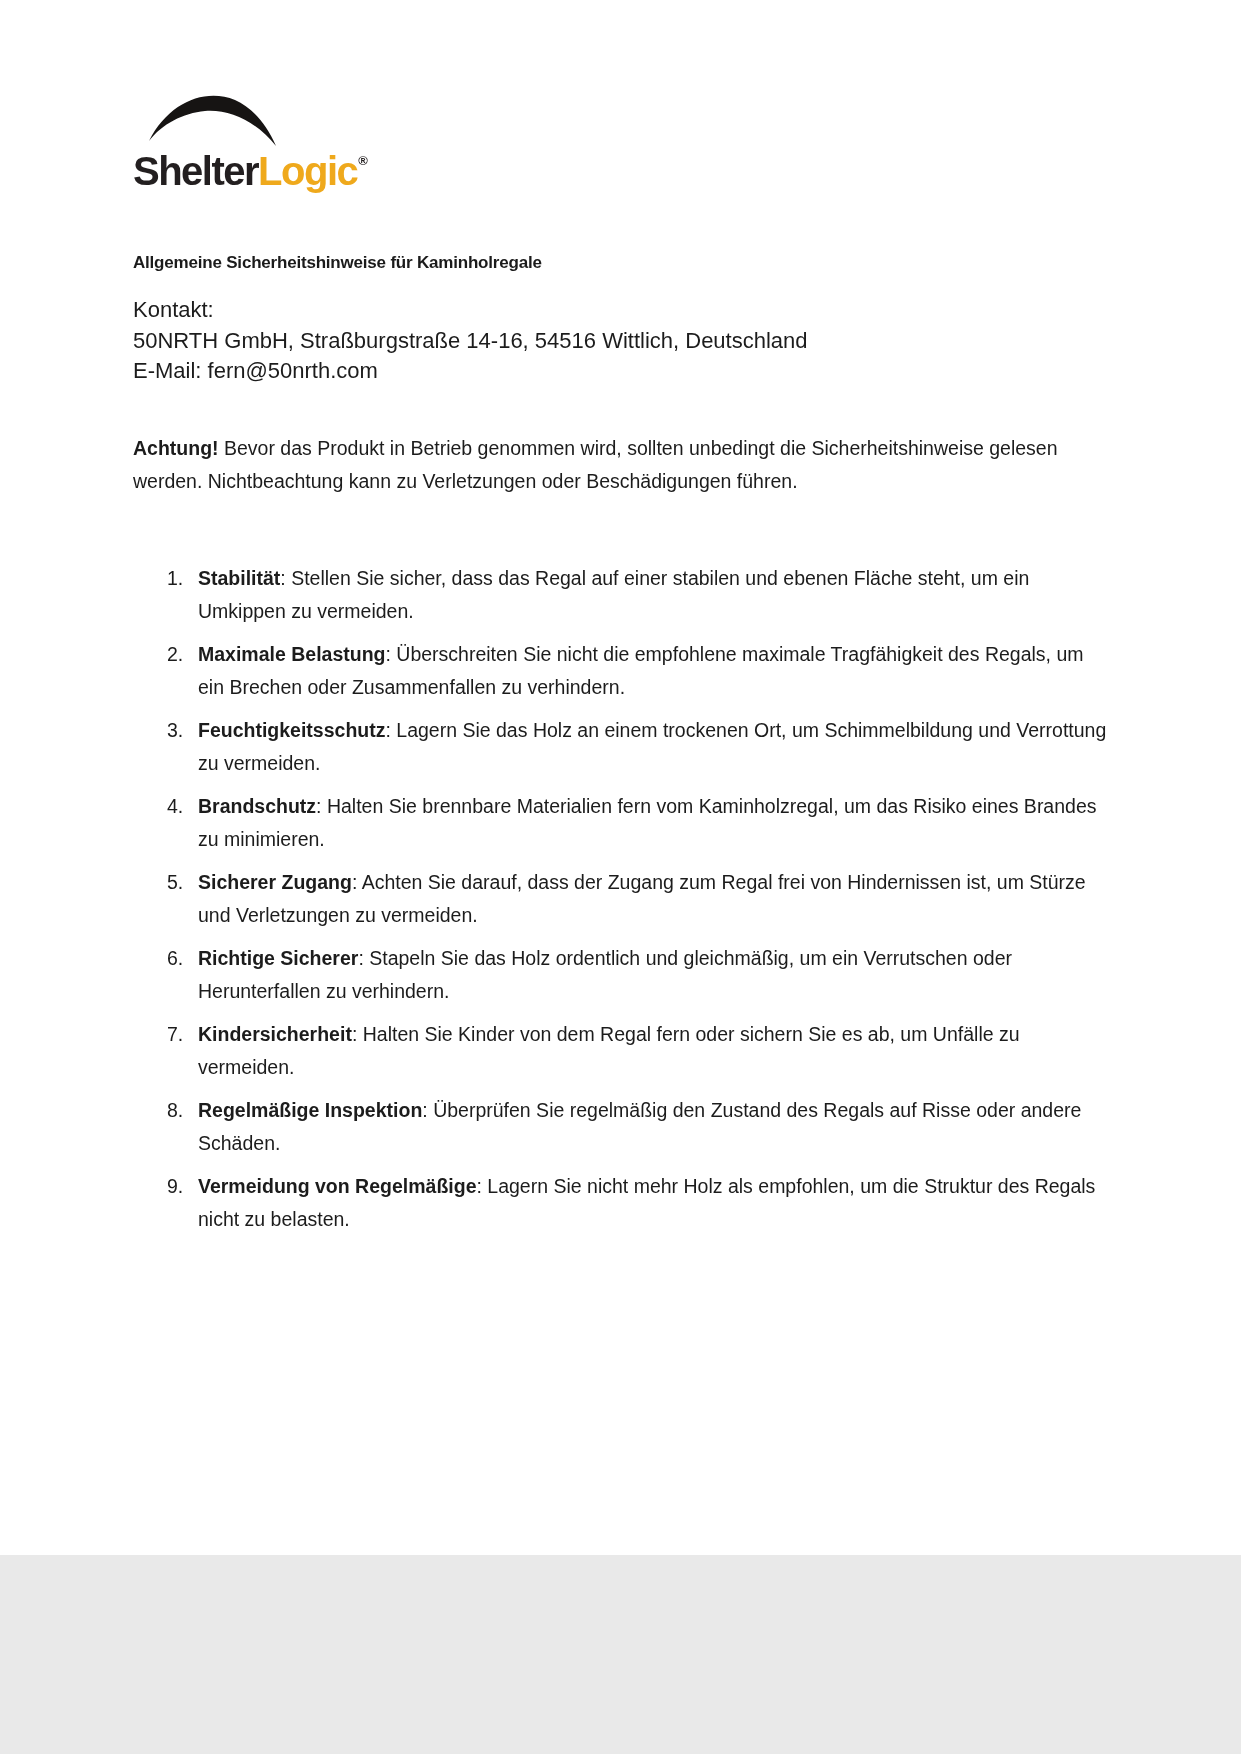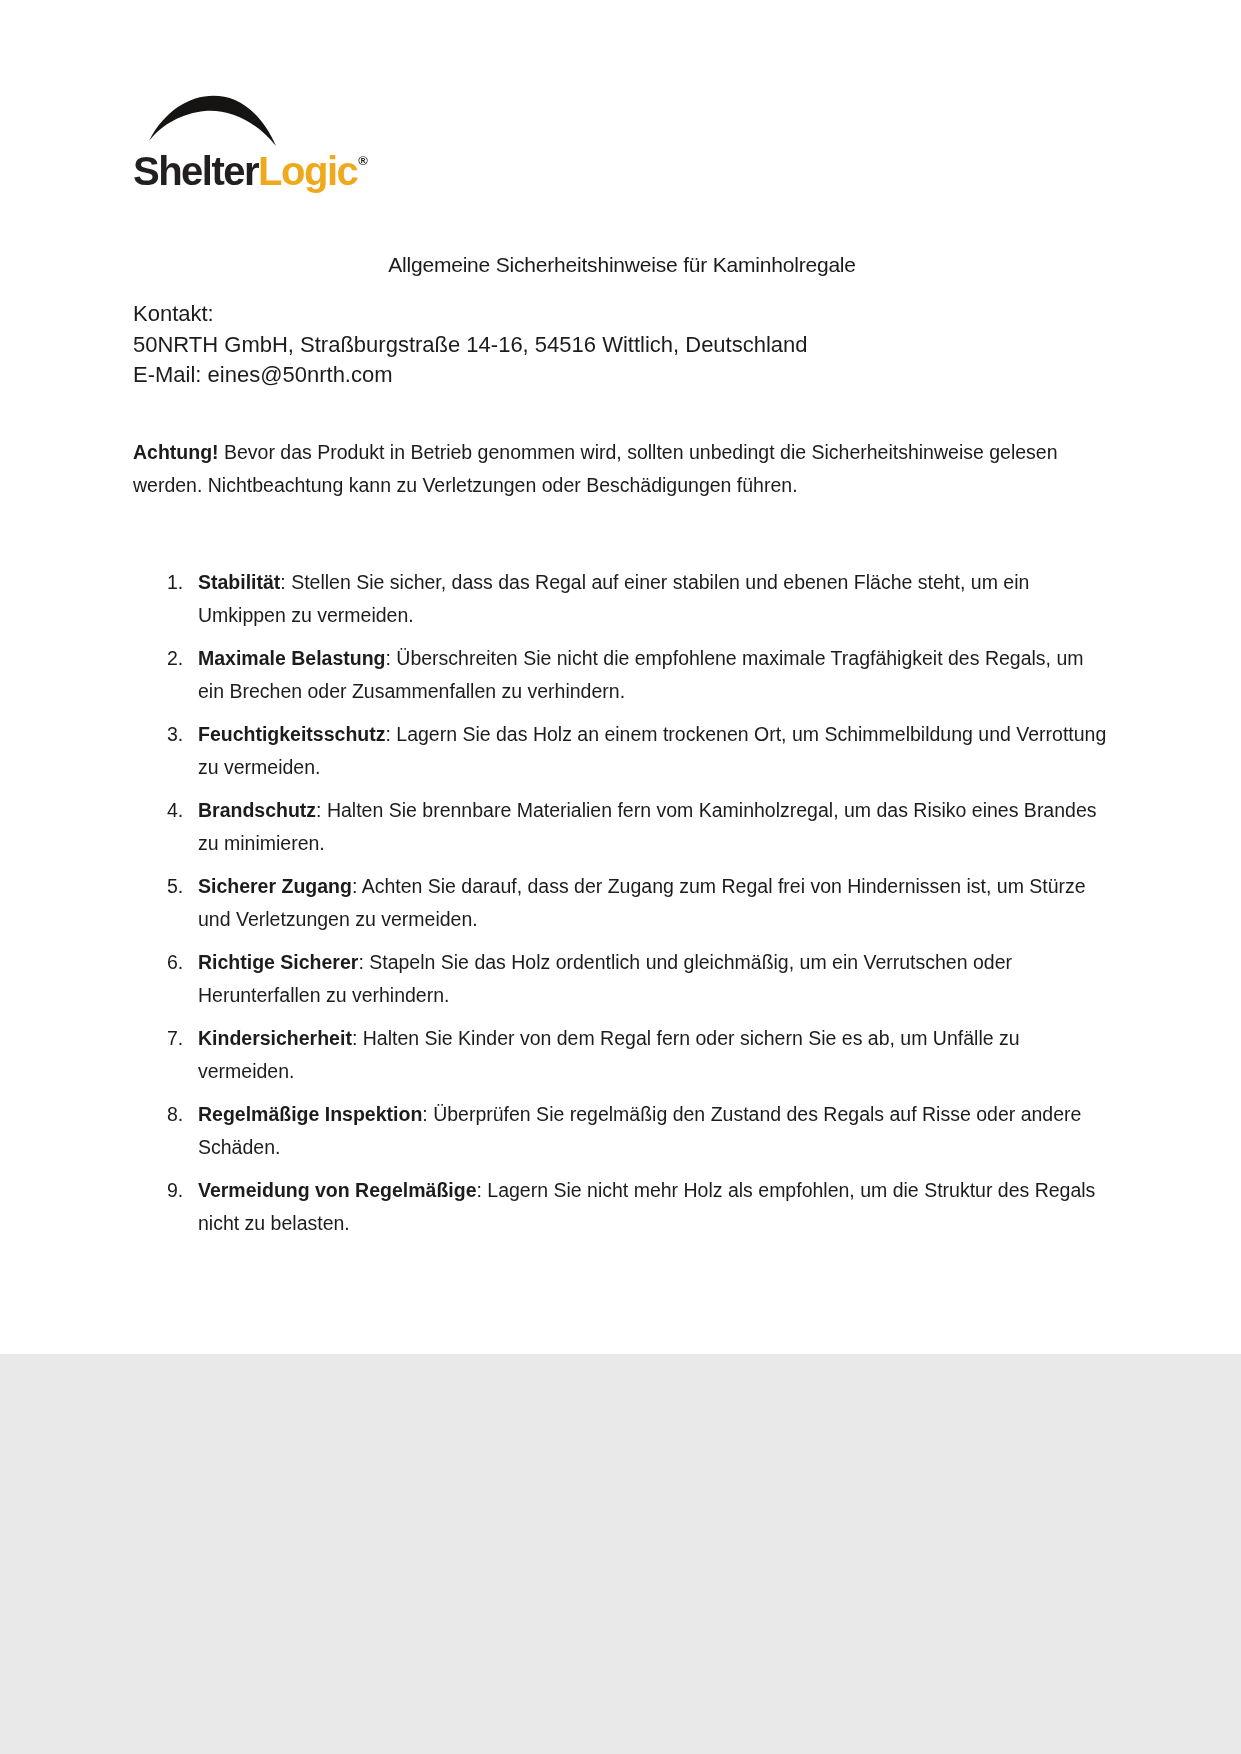--- a/index.html
+++ b/index.html
@@ -1,19 +1,19 @@
 <!DOCTYPE html>
 <html><head>
 <meta charset="utf-8">
 <style>
   html, body { margin: 0; padding: 0; background: #e9e9e9; }
   .page {
     position: relative;
     width: 1241px;
-    height: 1354px;
+    height: 1555px;
     margin: 0 auto;
     background: #ffffff;
     box-sizing: border-box;
     padding: 88px 130px 0 133px;
     font-family: "Liberation Sans", sans-serif;
     color: #1c1c1c;
   }
 
   
   .logo { width: 200px; }
@@ -33,25 +33,24 @@
     font-weight: 700;
     color: #231f20;
     vertical-align: 20px;
     letter-spacing: 0;
     margin-left: 1px;
   }
 
   
   .doc-title {
     margin: 62px 0 0 0;
-    font-size: 21px;
-    font-weight: 400;
+    font-size: 17px;
+    font-weight: 700;
     letter-spacing: -0.2px;
     color: #1b1b1b;
-    text-align: center;
   }
 
   
   .contact { margin-top: 22px; font-size: 22px; line-height: 30.5px; }
   .contact p { margin: 0; }
 
   
   .para {
     margin: 0;
     font-size: 19.5px;
@@ -92,21 +91,21 @@
     <div class="wordmark">
       <span class="brand-black">Shelter</span><span class="brand-gold">Logic</span><span class="reg">®</span>
     </div>
   </header>
 
   <h1 class="doc-title">Allgemeine Sicherheitshinweise für Kaminholregale</h1>
 
   <div class="contact">
     <p>Kontakt:</p>
     <p>50NRTH GmbH, Straßburgstraße 14-16, 54516 Wittlich, Deutschland</p>
-    <p>E-Mail: eines@50nrth.com</p>
+    <p>E-Mail: fern@50nrth.com</p>
   </div>
 
 
   <p class="para warning">
     <span class="bold">Achtung!</span><span> Bevor das Produkt in Betrieb genommen wird, sollten unbedingt die Sicherheitshinweise gelesen werden. Nichtbeachtung kann zu Verletzungen oder Beschädigungen führen.</span>
   </p>
 
   <ol class="safety-list">
     <li class="safety-item">
       <span class="num">1.</span>

